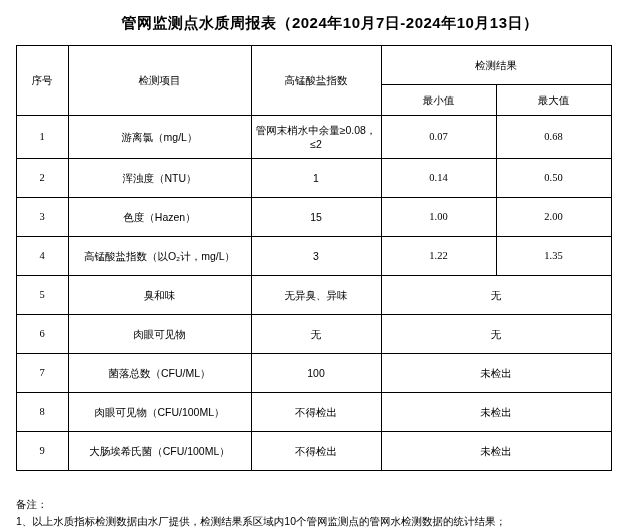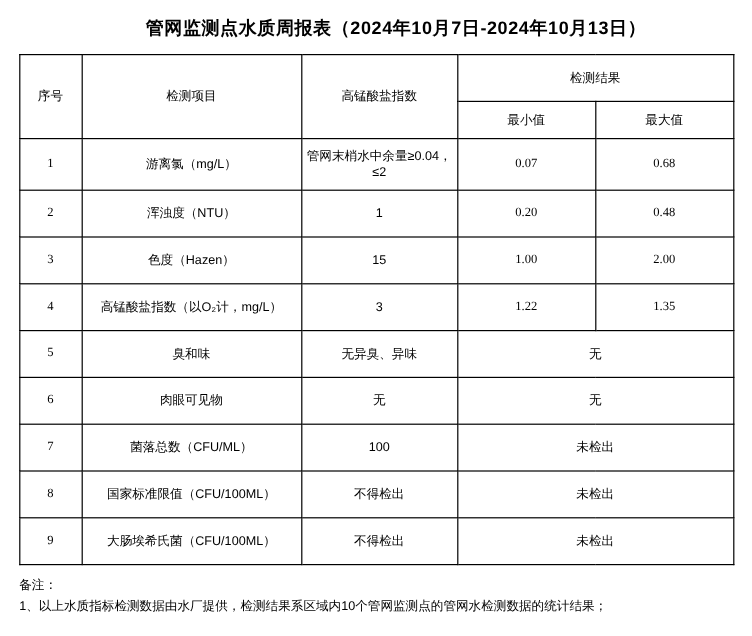--- a/index.html
+++ b/index.html
@@ -61,21 +61,21 @@
   }
   .limit-cell {
     font-size: 10.5px;
     line-height: 1.45;
   }
   .num-cell {
     font-family: "Liberation Serif", serif;
     font-size: 11px;
   }
   .notes {
-    margin: 0 auto;
+    margin: 16px auto;
     width: 595px;
     padding-top: 9px;
     font-size: 10.5px;
     line-height: 1.62;
   }
   .notes div {
     white-space: nowrap;
   }
 </style>
 </head>
@@ -101,31 +101,31 @@
         <td colspan="2">检测结果</td>
       </tr>
       <tr class="hdr-row2">
         <td>最小值</td>
         <td>最大值</td>
       </tr>
 
       <tr class="tall-row">
         <td class="num-cell">1</td>
         <td class="item-cell">游离氯（mg/L）</td>
-        <td class="limit-cell">管网末梢水中余量≥0.04，≤2</td>
+        <td class="limit-cell">管网末梢水中余量≥0.08，≤2</td>
         <td class="num-cell">0.07</td>
         <td class="num-cell">0.68</td>
       </tr>
 
       <tr class="body-row">
         <td class="num-cell">2</td>
         <td class="item-cell">浑浊度（NTU）</td>
         <td class="limit-cell">1</td>
-        <td class="num-cell">0.20</td>
-        <td class="num-cell">0.48</td>
+        <td class="num-cell">0.14</td>
+        <td class="num-cell">0.50</td>
       </tr>
 
       <tr class="body-row">
         <td class="num-cell">3</td>
         <td class="item-cell">色度（Hazen）</td>
         <td class="limit-cell">15</td>
         <td class="num-cell">1.00</td>
         <td class="num-cell">2.00</td>
       </tr>
 
@@ -153,21 +153,21 @@
 
       <tr class="body-row">
         <td class="num-cell">7</td>
         <td class="item-cell">菌落总数（CFU/ML）</td>
         <td class="limit-cell">100</td>
         <td colspan="2" class="limit-cell">未检出</td>
       </tr>
 
       <tr class="body-row">
         <td class="num-cell">8</td>
-        <td class="item-cell">国家标准限值（CFU/100ML）</td>
+        <td class="item-cell">肉眼可见物（CFU/100ML）</td>
         <td class="limit-cell">不得检出</td>
         <td colspan="2" class="limit-cell">未检出</td>
       </tr>
 
       <tr class="body-row">
         <td class="num-cell">9</td>
         <td class="item-cell">大肠埃希氏菌（CFU/100ML）</td>
         <td class="limit-cell">不得检出</td>
         <td colspan="2" class="limit-cell">未检出</td>
       </tr>

